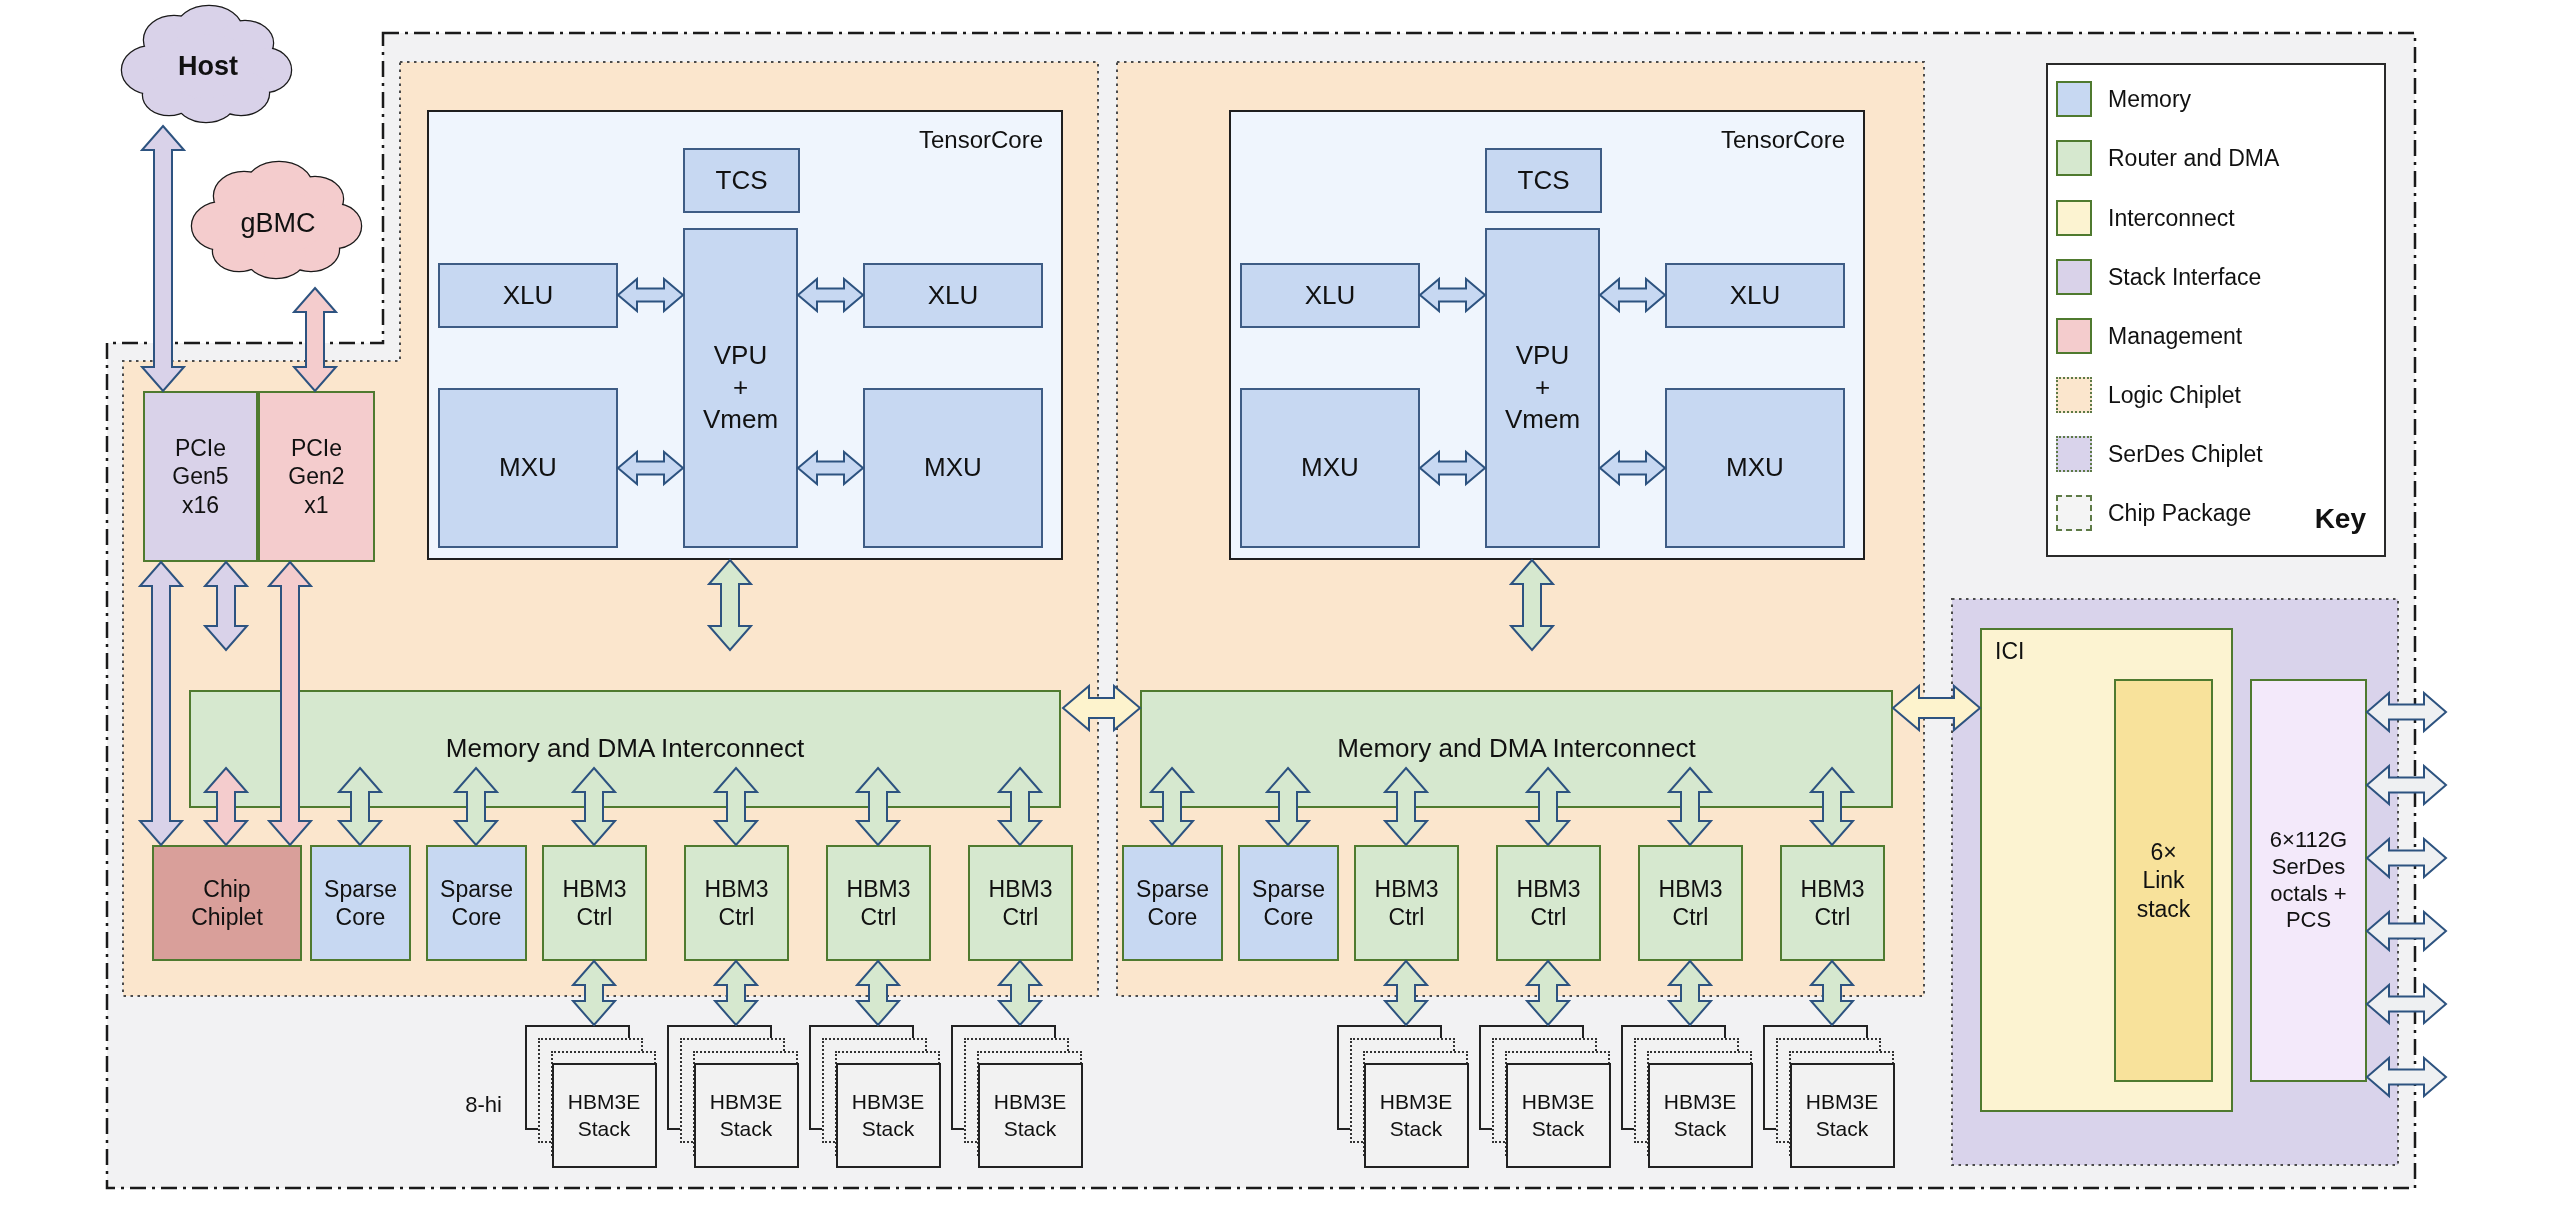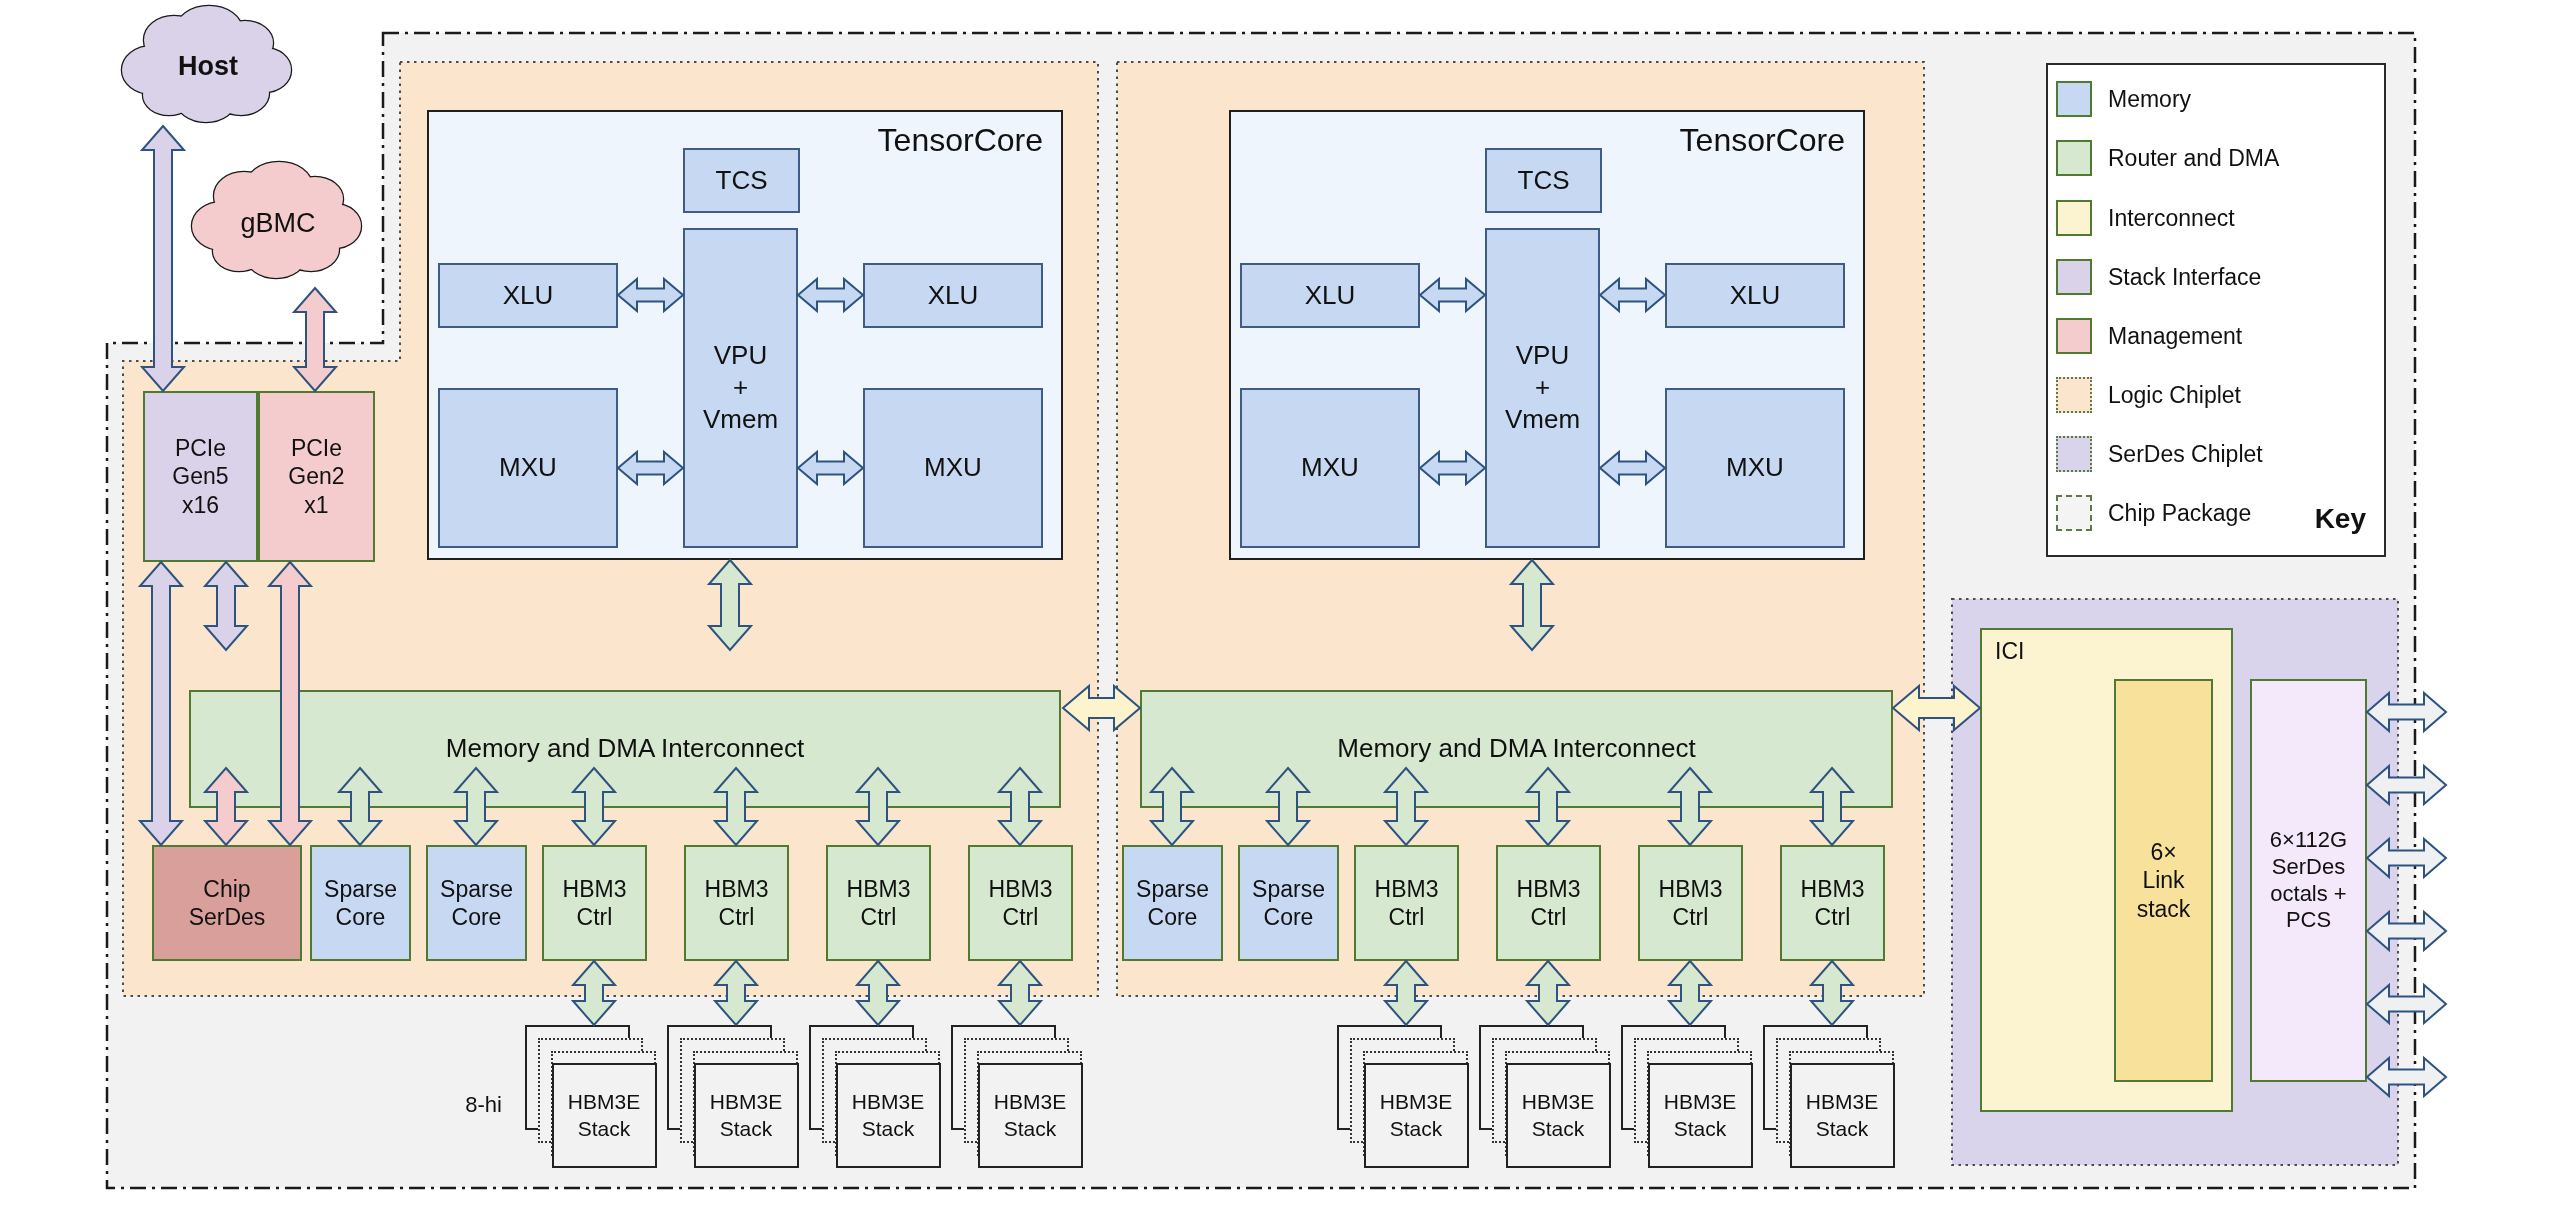--- a/index.html
+++ b/index.html
@@ -17,21 +17,21 @@
   .tc-outer{background:#eff5fd;border:2px solid #1f1f1f;}
   .ic-band{background:#d6e8cf;font-size:26px;margin-top:40px;}
   .yellow-outer{background:#fcf3d1;}
   .yellow-inner{background:#f8e29b;}
   .serdes-pcs{background:#f3e9fa;font-size:22px;}
   .stack-layer{position:absolute;box-sizing:border-box;background:#f2f2f2;border:2px solid #222;
                display:flex;align-items:center;justify-content:center;text-align:center;
                white-space:pre-line;font-size:21px;line-height:1.25;}
   .stack-layer.dotted{border-style:dotted;border-color:#333;}
   .flabel{position:absolute;box-sizing:border-box;display:flex;align-items:center;}
-  .tc-name{font-size:32px;justify-content:flex-end;}
+  .tc-name{font-size:24px;justify-content:flex-end;}
   .cloud-label{justify-content:center;font-size:27px;}
   .ici-name{font-size:23px;}
   .hi-label{font-size:22px;justify-content:flex-end;}
   .key-box{position:absolute;box-sizing:border-box;background:#ffffff;border:2px solid #2a2a2a;}
   .key-row-label{font-size:23px;}
   .key-title{font-size:28px;font-weight:bold;justify-content:flex-end;}
   .swatch{position:absolute;box-sizing:border-box;width:36px;height:36px;}
 </style>
 </head>
 <body>
@@ -97,21 +97,21 @@
   <div class="flabel cloud-label" style="left:112px;top:8px;width:192px;height:116px;font-weight:bold;">Host</div>
   <div class="flabel cloud-label" style="left:182px;top:160px;width:192px;height:126px;">gBMC</div>
 
   <div class="box hostif" style="left:143px;top:391px;width:115px;height:171px;">PCIe
 Gen5
 x16</div>
   <div class="box mgmt" style="left:258px;top:391px;width:117px;height:171px;">PCIe
 Gen2
 x1</div>
   <div class="box cmbox" style="left:152px;top:845px;width:150px;height:116px;">Chip
-SerDes</div>
+Chiplet</div>
 
   <div class="box ic-band" style="left:189px;top:650px;width:872px;height:118px;">Memory and DMA Interconnect</div>
   <div class="box ic-band" style="left:1140px;top:650px;width:753px;height:118px;">Memory and DMA Interconnect</div>
 
   <div class="box yellow-outer" style="left:1980px;top:628px;width:253px;height:484px;"></div>
   <div class="flabel ici-name" style="left:1995px;top:636px;width:80px;height:30px;">ICI</div>
   <div class="box yellow-inner" style="left:2114px;top:679px;width:99px;height:403px;">6×
 Link
 stack</div>
   <div class="box serdes-pcs" style="left:2250px;top:679px;width:117px;height:403px;">6×112G

